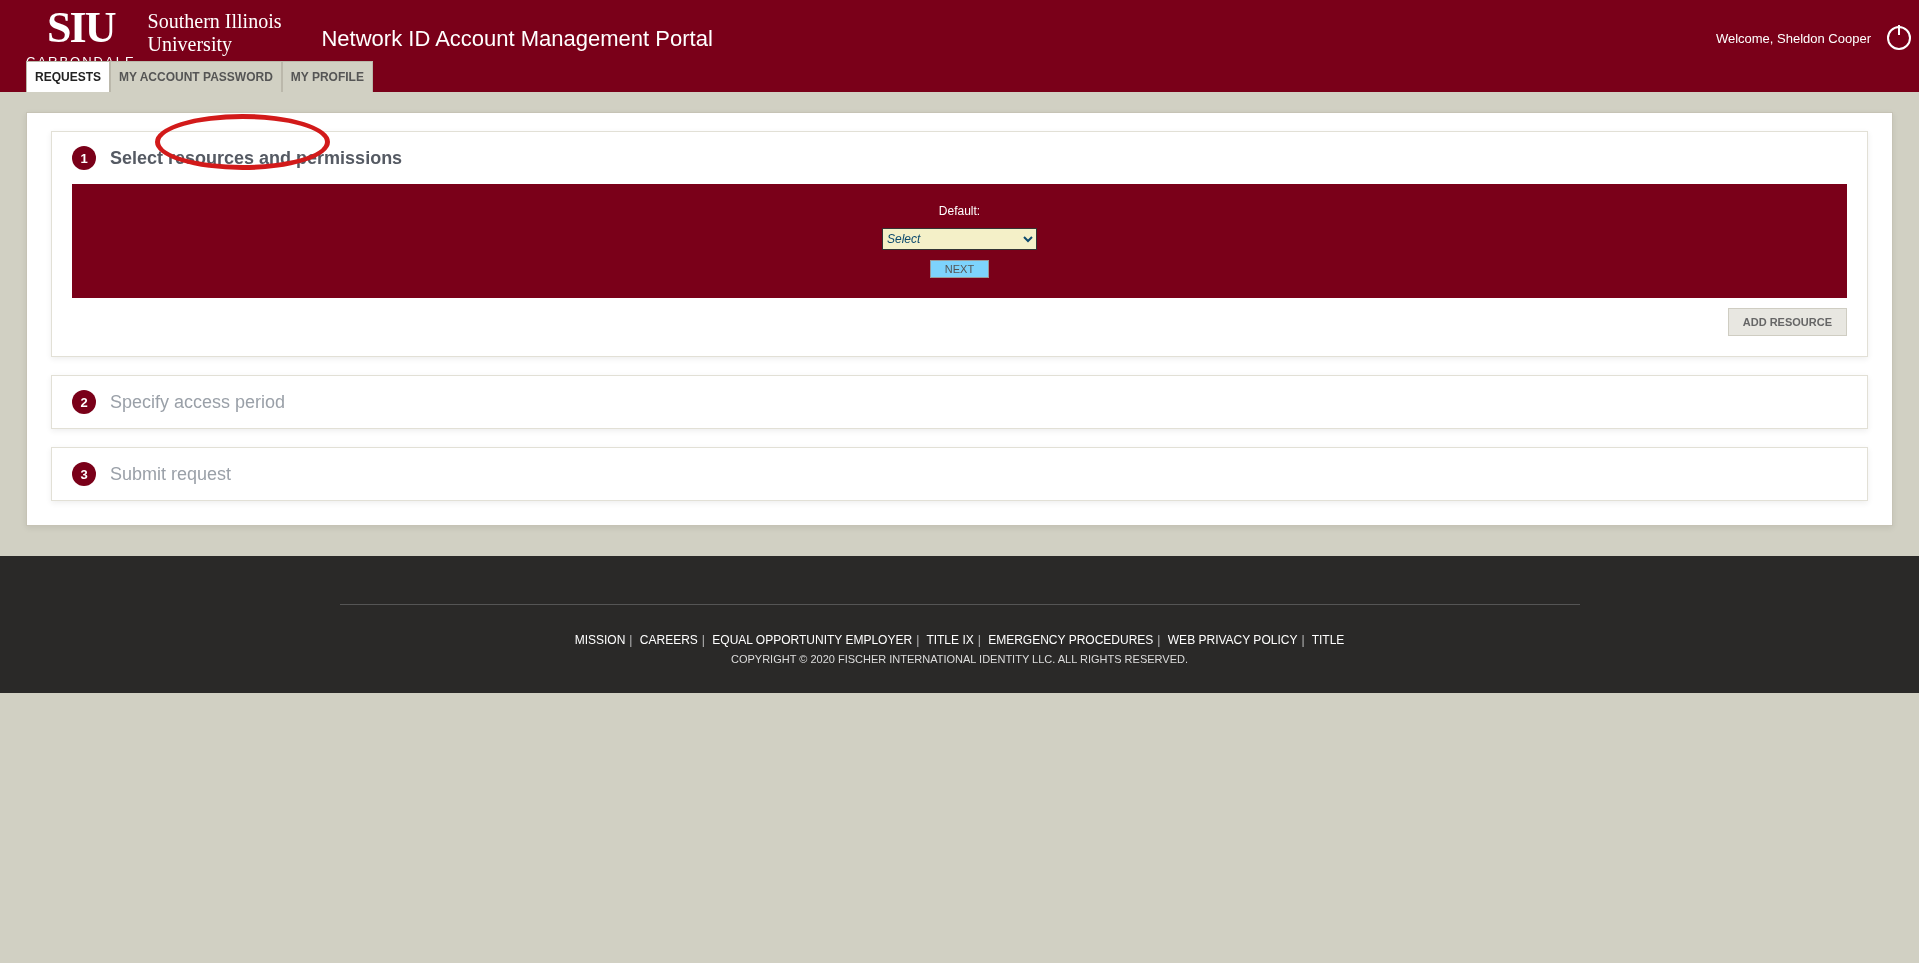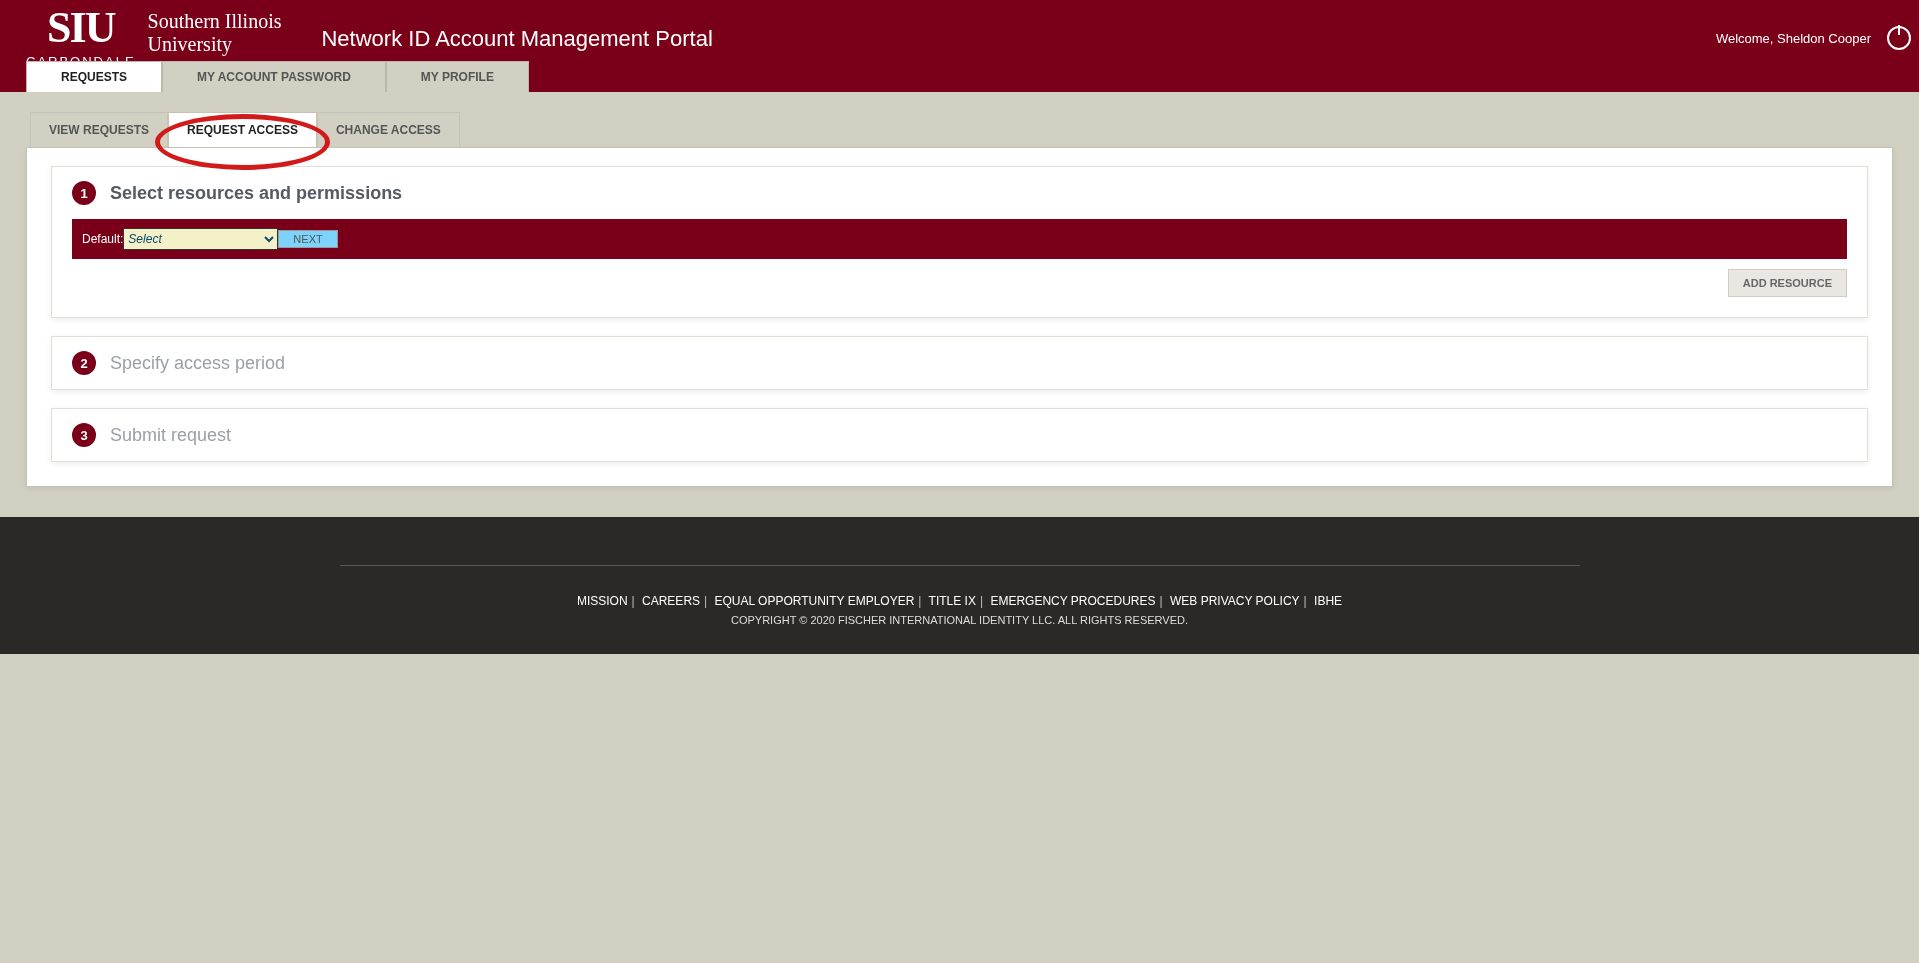--- a/index.html
+++ b/index.html
@@ -7,34 +7,34 @@
   .logo-block{display:flex;align-items:flex-start;gap:12px;}
   .siu-mark{display:flex;flex-direction:column;align-items:center;}
   .siu-text{font-family:"Times New Roman",serif;font-size:44px;font-weight:700;letter-spacing:-2px;line-height:1;}
   .carbondale{font-size:13px;letter-spacing:2px;margin-top:4px;}
   .univ-name{font-family:"Times New Roman",serif;font-size:20px;line-height:1.15;margin-top:4px;}
   .portal-title{font-size:22px;font-weight:400;margin-left:40px;margin-top:20px;white-space:nowrap;}
   .header-right{position:absolute;right:8px;top:26px;display:flex;align-items:center;gap:16px;font-size:13px;}
   .power-icon{width:20px;height:20px;border:2px solid #fff;border-radius:50%;position:relative;display:inline-block;cursor:pointer;}
   .power-icon::before{content:"";position:absolute;top:-3px;left:50%;transform:translateX(-50%);width:2px;height:10px;background:#fff;}
   .primary-tabs{position:absolute;left:26px;bottom:0;display:flex;}
-  .ptab{padding:8px 34px;font-size:12px;font-weight:700;color:#555;background:#d1d0c3;border:1px solid #bbb8ab;border-bottom:none;cursor:pointer;margin-right:0;}
+  .ptab{padding:8px 8px;font-size:12px;font-weight:700;color:#555;background:#d1d0c3;border:1px solid #bbb8ab;border-bottom:none;cursor:pointer;margin-right:0;}
   .ptab.active{background:#fff;color:#222;}
   .sub-area{padding:20px 26px 30px 26px;}
   .sub-tabs{display:flex;margin-left:4px;}
   .stab{padding:10px 18px;font-size:12px;font-weight:700;color:#555;background:#d1d0c3;border:1px solid #c6c3b5;border-bottom:none;cursor:pointer;position:relative;}
   .stab.active{background:#fff;color:#222;z-index:2;}
   .highlight-ring{position:absolute;border:5px solid #d21a1a;border-radius:50%;width:165px;height:46px;left:155px;top:114px;pointer-events:none;z-index:5;}
   .panel{background:#fff;border:1px solid #c6c3b5;box-shadow:0 2px 6px rgba(0,0,0,.08);padding:18px 24px 24px 24px;}
   .step-card{background:#fff;border:1px solid #e2e0d6;box-shadow:0 2px 6px rgba(0,0,0,.07);padding:14px 20px 20px 20px;margin-bottom:18px;}
   .step-head{display:flex;align-items:center;gap:14px;margin-bottom:14px;}
   .step-num{width:24px;height:24px;border-radius:50%;background:#7a0019;color:#fff;display:flex;align-items:center;justify-content:center;font-size:13px;font-weight:700;}
   .step-title{font-size:18px;color:#555a63;font-weight:700;}
   .step-title.muted{color:#9aa0a8;font-weight:400;}
-  .resource-bar{background:#7a0019;color:#fff;padding:9px 10px;display:flex;align-items:center;font-size:12px;}
+  .resource-bar{background:#7a0019;color:#fff;padding:20px 10px;display:flex;align-items:center;gap:10px;font-size:12px;flex-direction:column;}
   .resource-bar label{font-weight:400;}
   .sel{background:#f4f0c8;border:1px solid #333;color:#0c4a6e;font-size:12px;height:22px;width:155px;font-style:italic;}
   .next-btn{background:#7dd3fc;border:1px solid #999;color:#555;font-size:11px;padding:2px 14px;cursor:pointer;}
   .add-row{display:flex;justify-content:flex-end;margin-top:10px;}
   .add-btn{background:#e8e7e1;border:1px solid #cfcdc2;color:#666;font-size:11px;font-weight:700;padding:7px 14px;cursor:pointer;}
   .step-collapsed{padding:14px 20px;}
   .footer{background:#2a2928;color:#fff;font-size:12px;text-align:center;padding:48px 0 28px 0;}
   .footer-inner{border-top:1px solid #555;max-width:1240px;margin:0 auto;padding-top:28px;}
   .footer a{color:#fff;text-decoration:none;}
   .flinks span.sep{margin:0 4px;color:#bbb;}
@@ -62,25 +62,20 @@
   <div class="primary-tabs">
     <div class="ptab active">REQUESTS</div>
     <div class="ptab">MY ACCOUNT PASSWORD</div>
     <div class="ptab">MY PROFILE</div>
   </div>
 </div>
 
 <div class="highlight-ring"></div>
 
 <div class="sub-area">
-  <div class="sub-tabs">
-    <div class="stab">VIEW REQUESTS</div>
-    <div class="stab active">REQUEST ACCESS</div>
-    <div class="stab">CHANGE ACCESS</div>
-  </div>
 
   <div class="panel">
 
     <div class="step-card">
       <div class="step-head">
         <div class="step-num">1</div>
         <div class="step-title">Select resources and permissions</div>
       </div>
       <div class="resource-bar">
         <label>Default:</label>
@@ -113,17 +108,17 @@
 
 <div class="footer">
   <div class="footer-inner">
     <div class="flinks">
       <a href="#">MISSION</a><span class="sep">|</span>
       <a href="#">CAREERS</a><span class="sep">|</span>
       <a href="#">EQUAL OPPORTUNITY EMPLOYER</a><span class="sep">|</span>
       <a href="#">TITLE IX</a><span class="sep">|</span>
       <a href="#">EMERGENCY PROCEDURES</a><span class="sep">|</span>
       <a href="#">WEB PRIVACY POLICY</a><span class="sep">|</span>
-      <a href="#">IBHE</a>
+      <a href="#">TITLE</a>
     </div>
     <div class="copyright">COPYRIGHT © 2020 FISCHER INTERNATIONAL IDENTITY LLC. ALL RIGHTS RESERVED.</div>
   </div>
 </div>
 
 </body></html>

